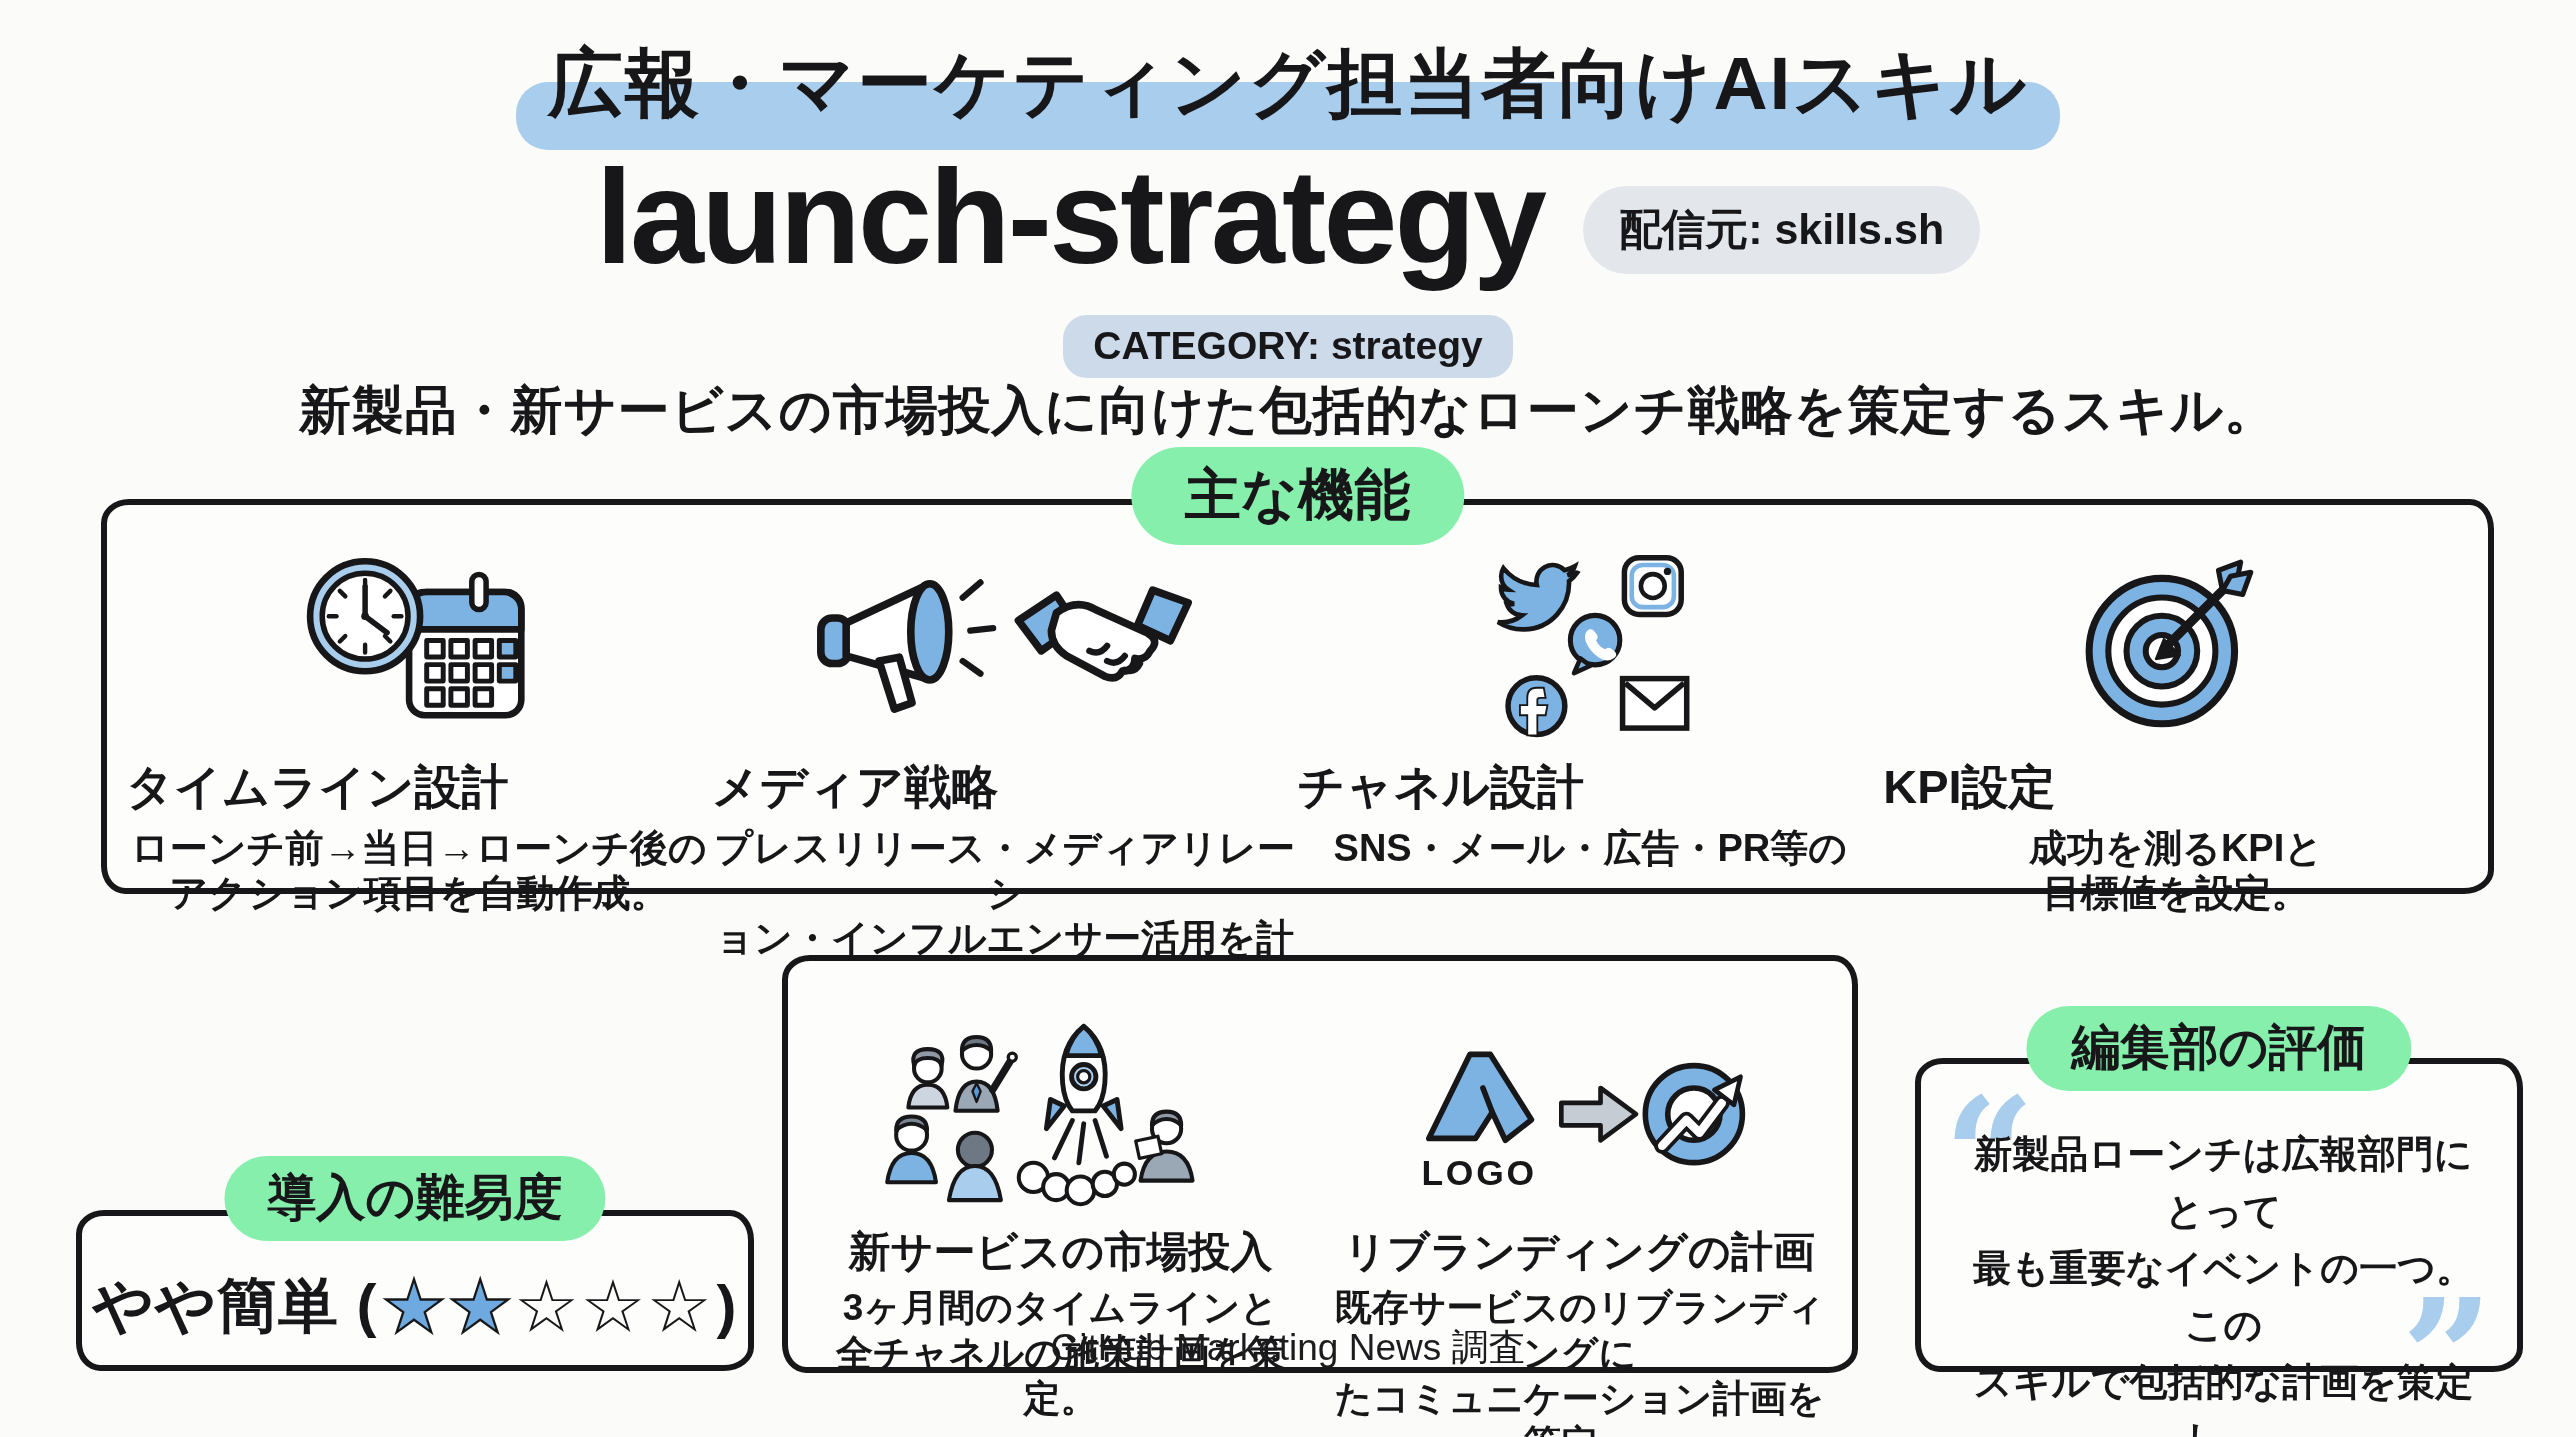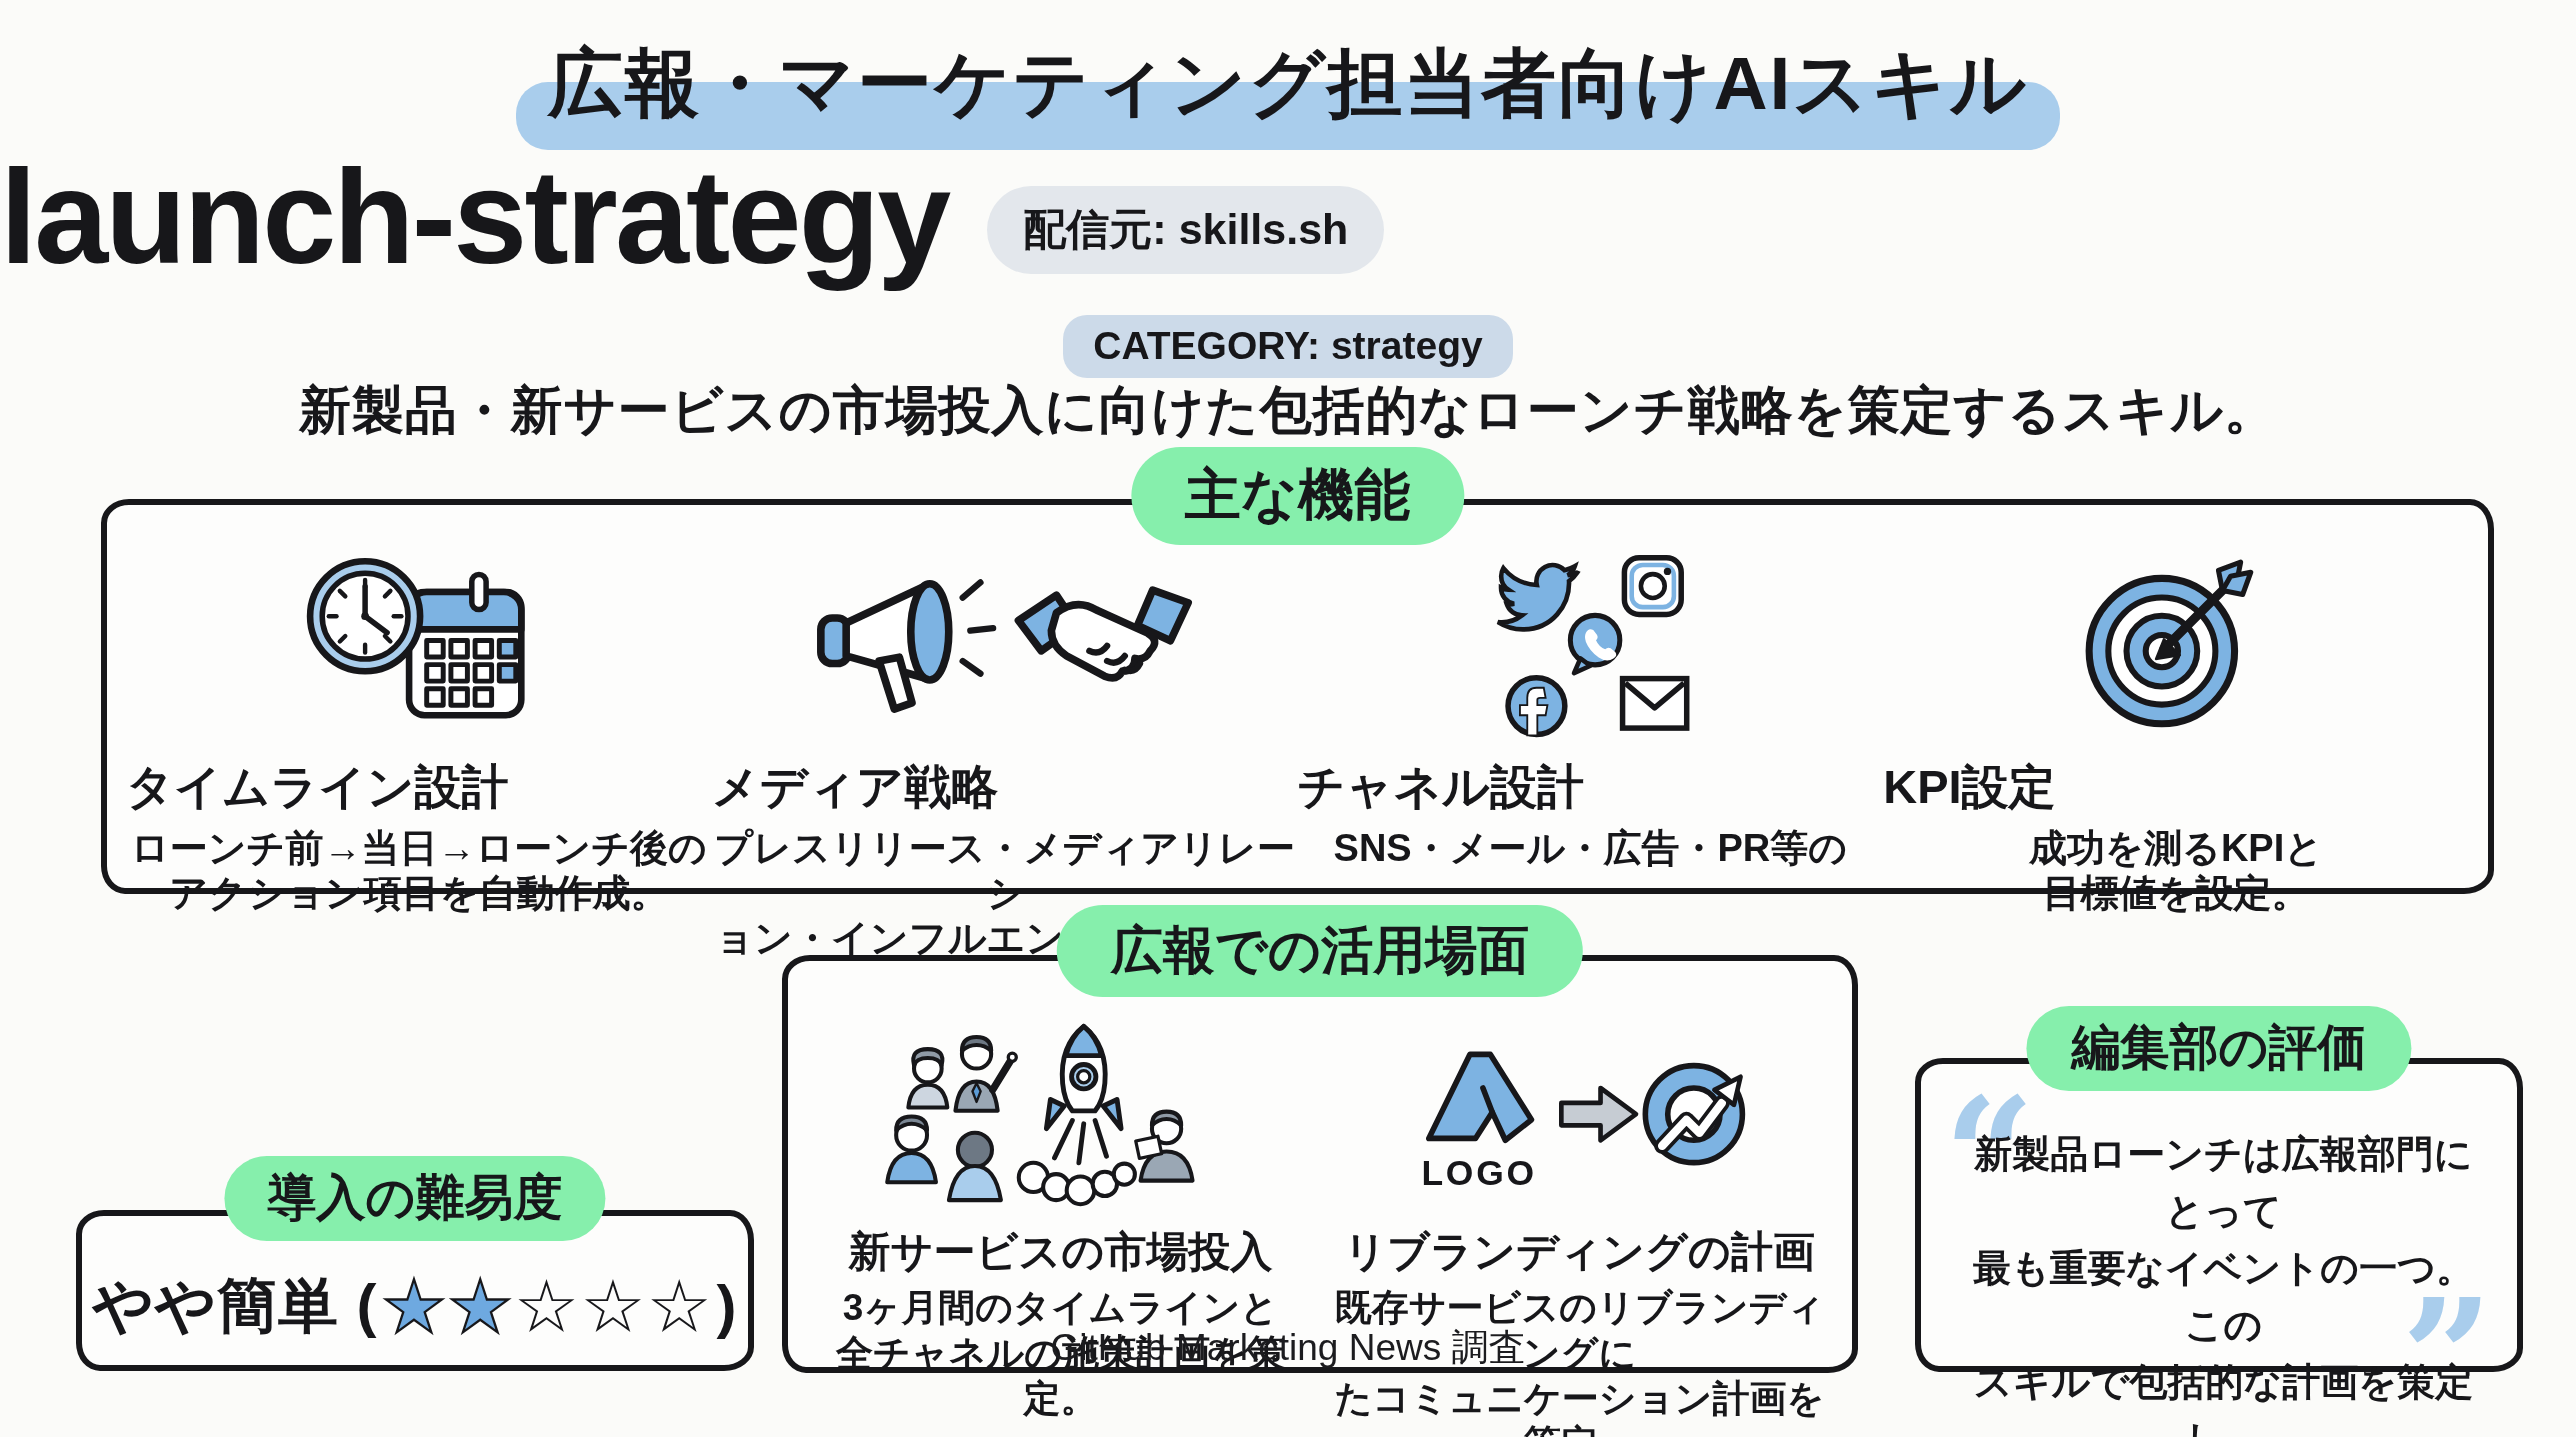--- a/index.html
+++ b/index.html
@@ -19,21 +19,21 @@
     position:relative; display:inline-block;
     font-size:75px; font-weight:900; letter-spacing:1.9px;
     padding:0 32px 9.4px 32px; z-index:1;
   }
   .title-hl::after {
     content:""; position:absolute; left:0; right:0; bottom:-5.6px; height:62%;
     background:#a9cdec; border-radius:32px; z-index:-1;
   }
   .skill-row {
     top:148px; left:0; width:100%;
-    display:flex; align-items:center; gap:39px;
+    display:flex; align-items:center; justify-content:center; gap:39px;
   }
   .skill-name { font-size:133px; font-weight:900; letter-spacing:-2.8px; line-height:1.05; }
   .badge {
     display:inline-block; font-weight:900; white-space:nowrap;
   }
   .badge-gray {
     background:#e3e7ec; border-radius:49px;
     font-size:43px; padding:15px 36px; margin-top:24px;
   }
   .cat-row { top:315px; left:0; width:100%; text-align:center; }
@@ -261,21 +261,20 @@
       <div class="f-desc">
         <div>成功を測るKPIと</div>
         <div>目標値を設定。</div>
       </div>
     </div>
 
   </div>
 </section>
 
 <section class="abs sketch-box usecase-box">
-  <div class="pill usecase-pill">広報での活用場面</div>
   <div class="usecase-grid">
 
     <div class="usecase">
       <div class="uc-icon-area">
         <svg width="374" height="203" viewBox="0 0 460 250">
           <g stroke="#17171a" stroke-width="5" stroke-linejoin="round" stroke-linecap="round">
 
             <circle cx="66" cy="66" r="17" fill="#fff"></circle>
             <path d="M49 62 q-5 -20 17 -20 q22 0 17 20 q-3 -9 -17 -9 q-14 0 -17 9 z" fill="#8f9aa6"></path>
             <path d="M42 114 q3 -28 24 -28 q21 0 24 28 z" fill="#cdd6e0"></path>

